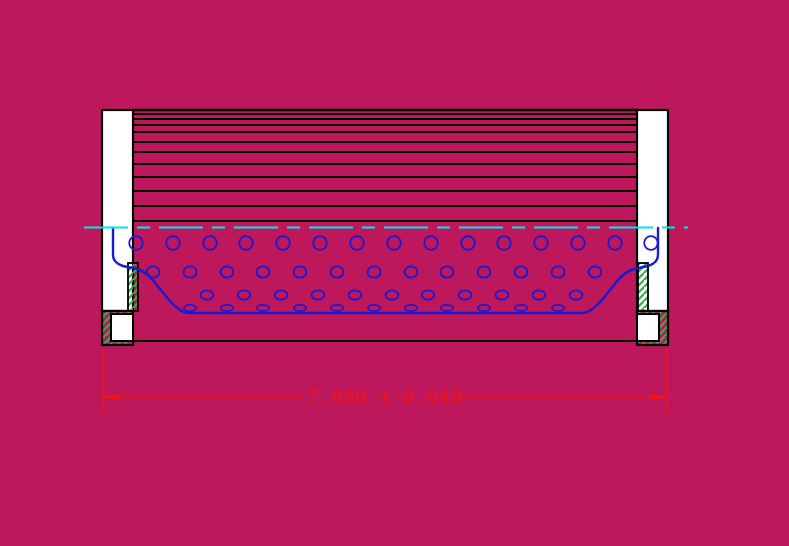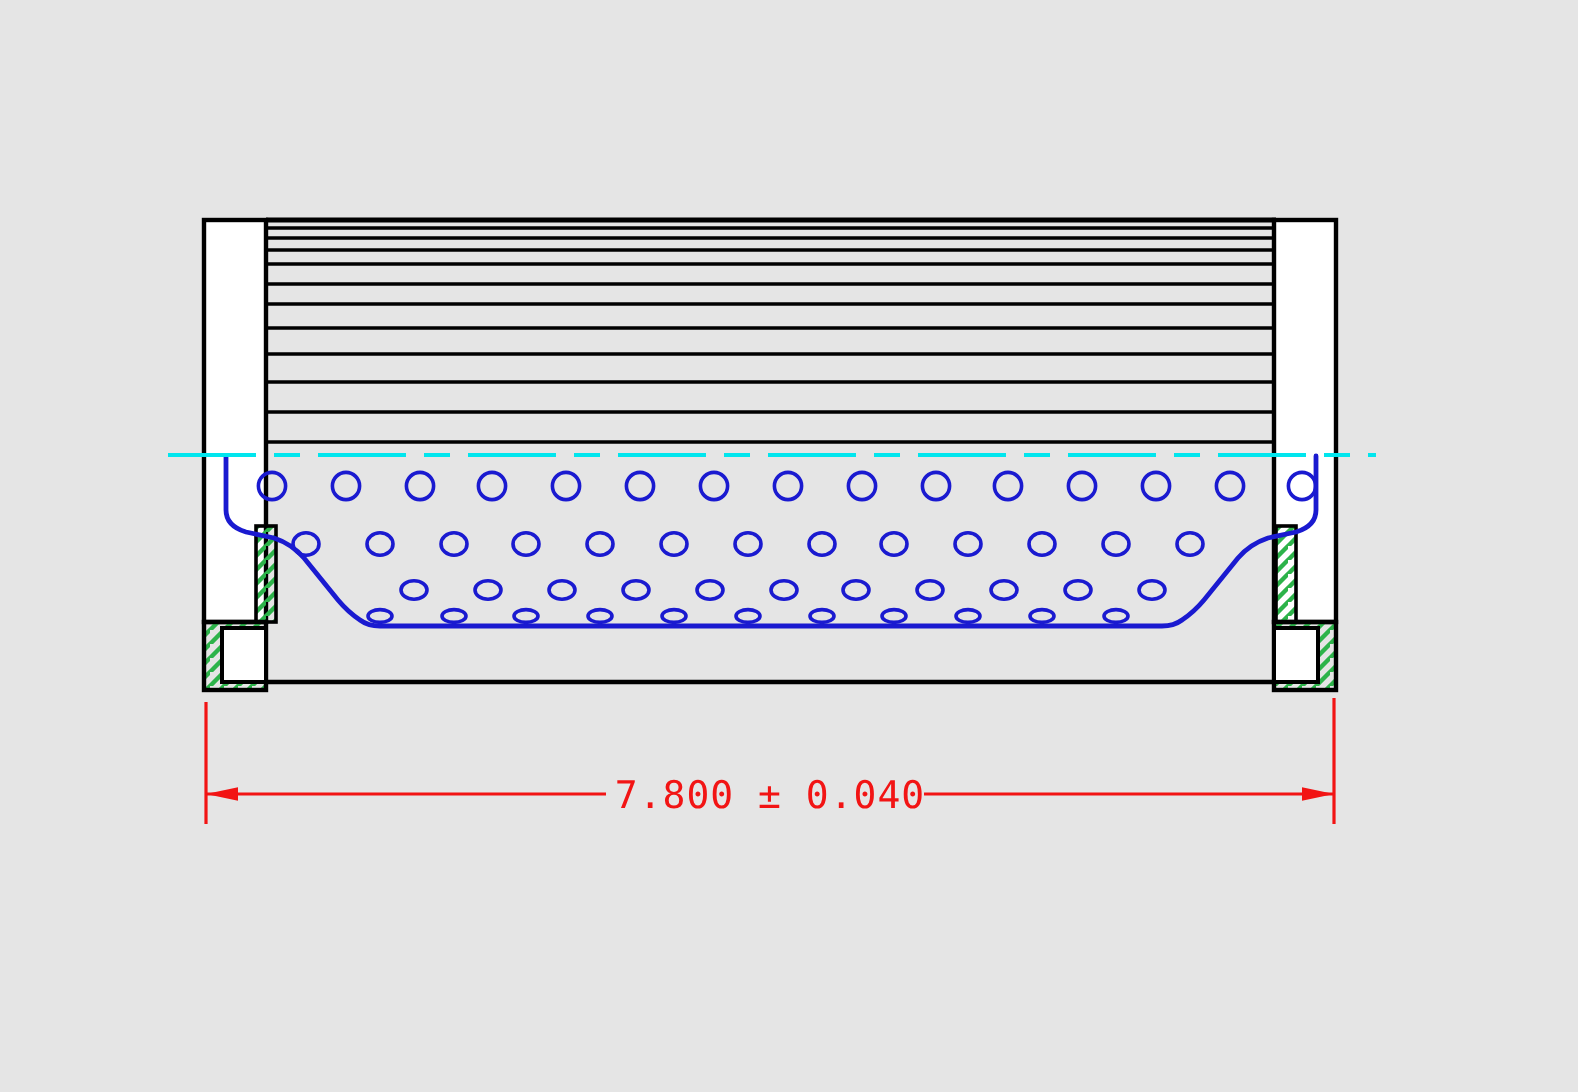--- a/index.html
+++ b/index.html
@@ -5,21 +5,21 @@
   html, body {
     margin: 0;
     padding: 0;
     background: #ffffff;
     font-family: "DejaVu Sans Mono", "Liberation Mono", monospace;
   }
   .page {
     position: relative;
     width: 789px;
     height: 546px;
-    background: #e5e5e5;
+    background: #be185d;
     overflow: hidden;
   }
   svg { display: block; width: 789px; height: 546px; }
   .dim-text {
     font-family: "DejaVu Sans Mono", "Liberation Mono", monospace;
     font-size: 19px;
     letter-spacing: 0.5px;
   }
 </style>
 </head>

